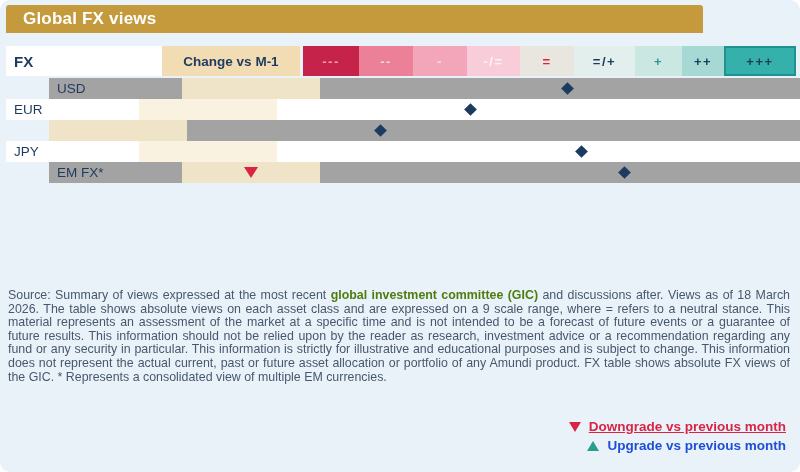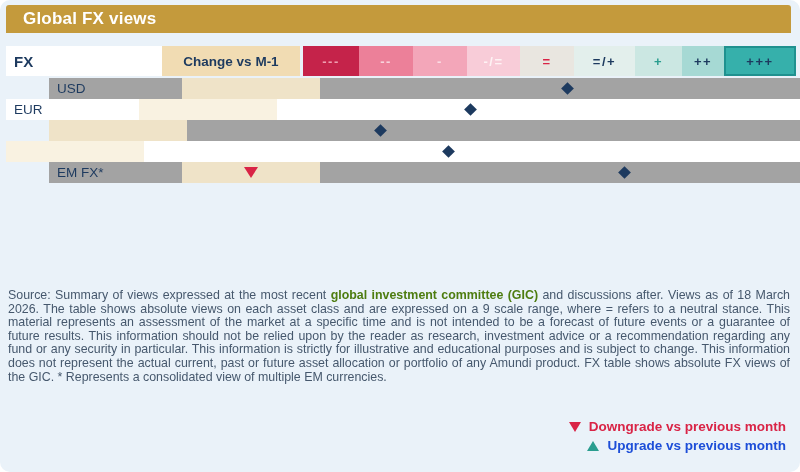--- a/index.html
+++ b/index.html
@@ -2,21 +2,21 @@
 <html><head>
 <meta charset="utf-8">
 <style>
   html,body{margin:0;padding:0;background:#ffffff;}
   .page{
     position:relative;width:800px;height:472px;background:#eaf2f9;
     border-radius:10px;overflow:hidden;
     font-family:"Liberation Sans",sans-serif;color:#1d3a5f;
   }
   .title-bar{
-    position:absolute;left:6px;top:5px;width:785px;height:28px;
+    position:absolute;left:6px;top:5px;width:697px;height:28px;
     background:#c49a3c;border-radius:3px 3px 0 0;
     display:flex;align-items:center;padding-left:17px;box-sizing:border-box;
   }
   .title-bar span{color:#ffffff;font-weight:bold;font-size:17px;letter-spacing:.2px;}
   .fx-table{position:absolute;left:6px;top:46px;}
   .thead{display:flex;height:30px;}
   .cell{display:flex;align-items:center;justify-content:center;box-sizing:border-box;}
   .label-col{width:156px;}
   .change-col{width:138px;}
   .colgap{width:3px;flex:0 0 3px;}
@@ -38,21 +38,21 @@
   .tri-down{border-left:7px solid transparent;border-right:7px solid transparent;border-top:11px solid #d92446;}
   .leg-tri-down{border-left:6px solid transparent;border-right:6px solid transparent;border-top:10px solid #d92446;}
   .leg-tri-up{border-left:6px solid transparent;border-right:6px solid transparent;border-bottom:10px solid #2a9d8f;}
   .source{
     position:absolute;left:8px;top:289px;width:782px;margin:0;
     font-size:12.4px;line-height:13.6px;color:#46586d;text-align:justify;
   }
   .source b{color:#4d7c0f;}
   .legend{position:absolute;right:14px;top:419px;display:flex;flex-direction:column;gap:4px;align-items:flex-end;}
   .legend-row{display:flex;align-items:center;gap:8px;font-weight:bold;font-size:13.5px;}
-  .legend-down-text{color:#d92446;}
+  .legend-down-text{color:#d92446;text-decoration:underline;}
   .legend-up-text{color:#1d4ed8;}
 </style>
 </head>
 <body>
 
 <div class="page">
 
   <div class="title-bar">
     <span>Global FX views</span>
   </div>
@@ -116,20 +116,21 @@
           <div class="cell scale-body" style="width: 53px;">
             <span class="diamond" style="background: rgb(29, 58, 95);"></span>
           </div>
           <div class="cell scale-body" style="width: 54px;"></div>
           <div class="cell scale-body" style="width: 61px;"></div>
           <div class="cell scale-body" style="width: 47px;"></div>
           <div class="cell scale-body" style="width: 42px;"></div>
           <div class="cell scale-body" style="width: 72px;"></div>
         </div>
         <div class="row row-white">
+          <div class="cell label-cell">JPY</div>
           <div class="cell change-cell"></div>
           <div class="colgap"></div>
           <div class="cell scale-body" style="width: 56px;"></div>
           <div class="cell scale-body" style="width: 54px;"></div>
           <div class="cell scale-body" style="width: 54px;"></div>
           <div class="cell scale-body" style="width: 53px;"></div>
           <div class="cell scale-body" style="width: 54px;"></div>
           <div class="cell scale-body" style="width: 61px;">
             <span class="diamond" style="background: rgb(29, 58, 95);"></span>
           </div>

